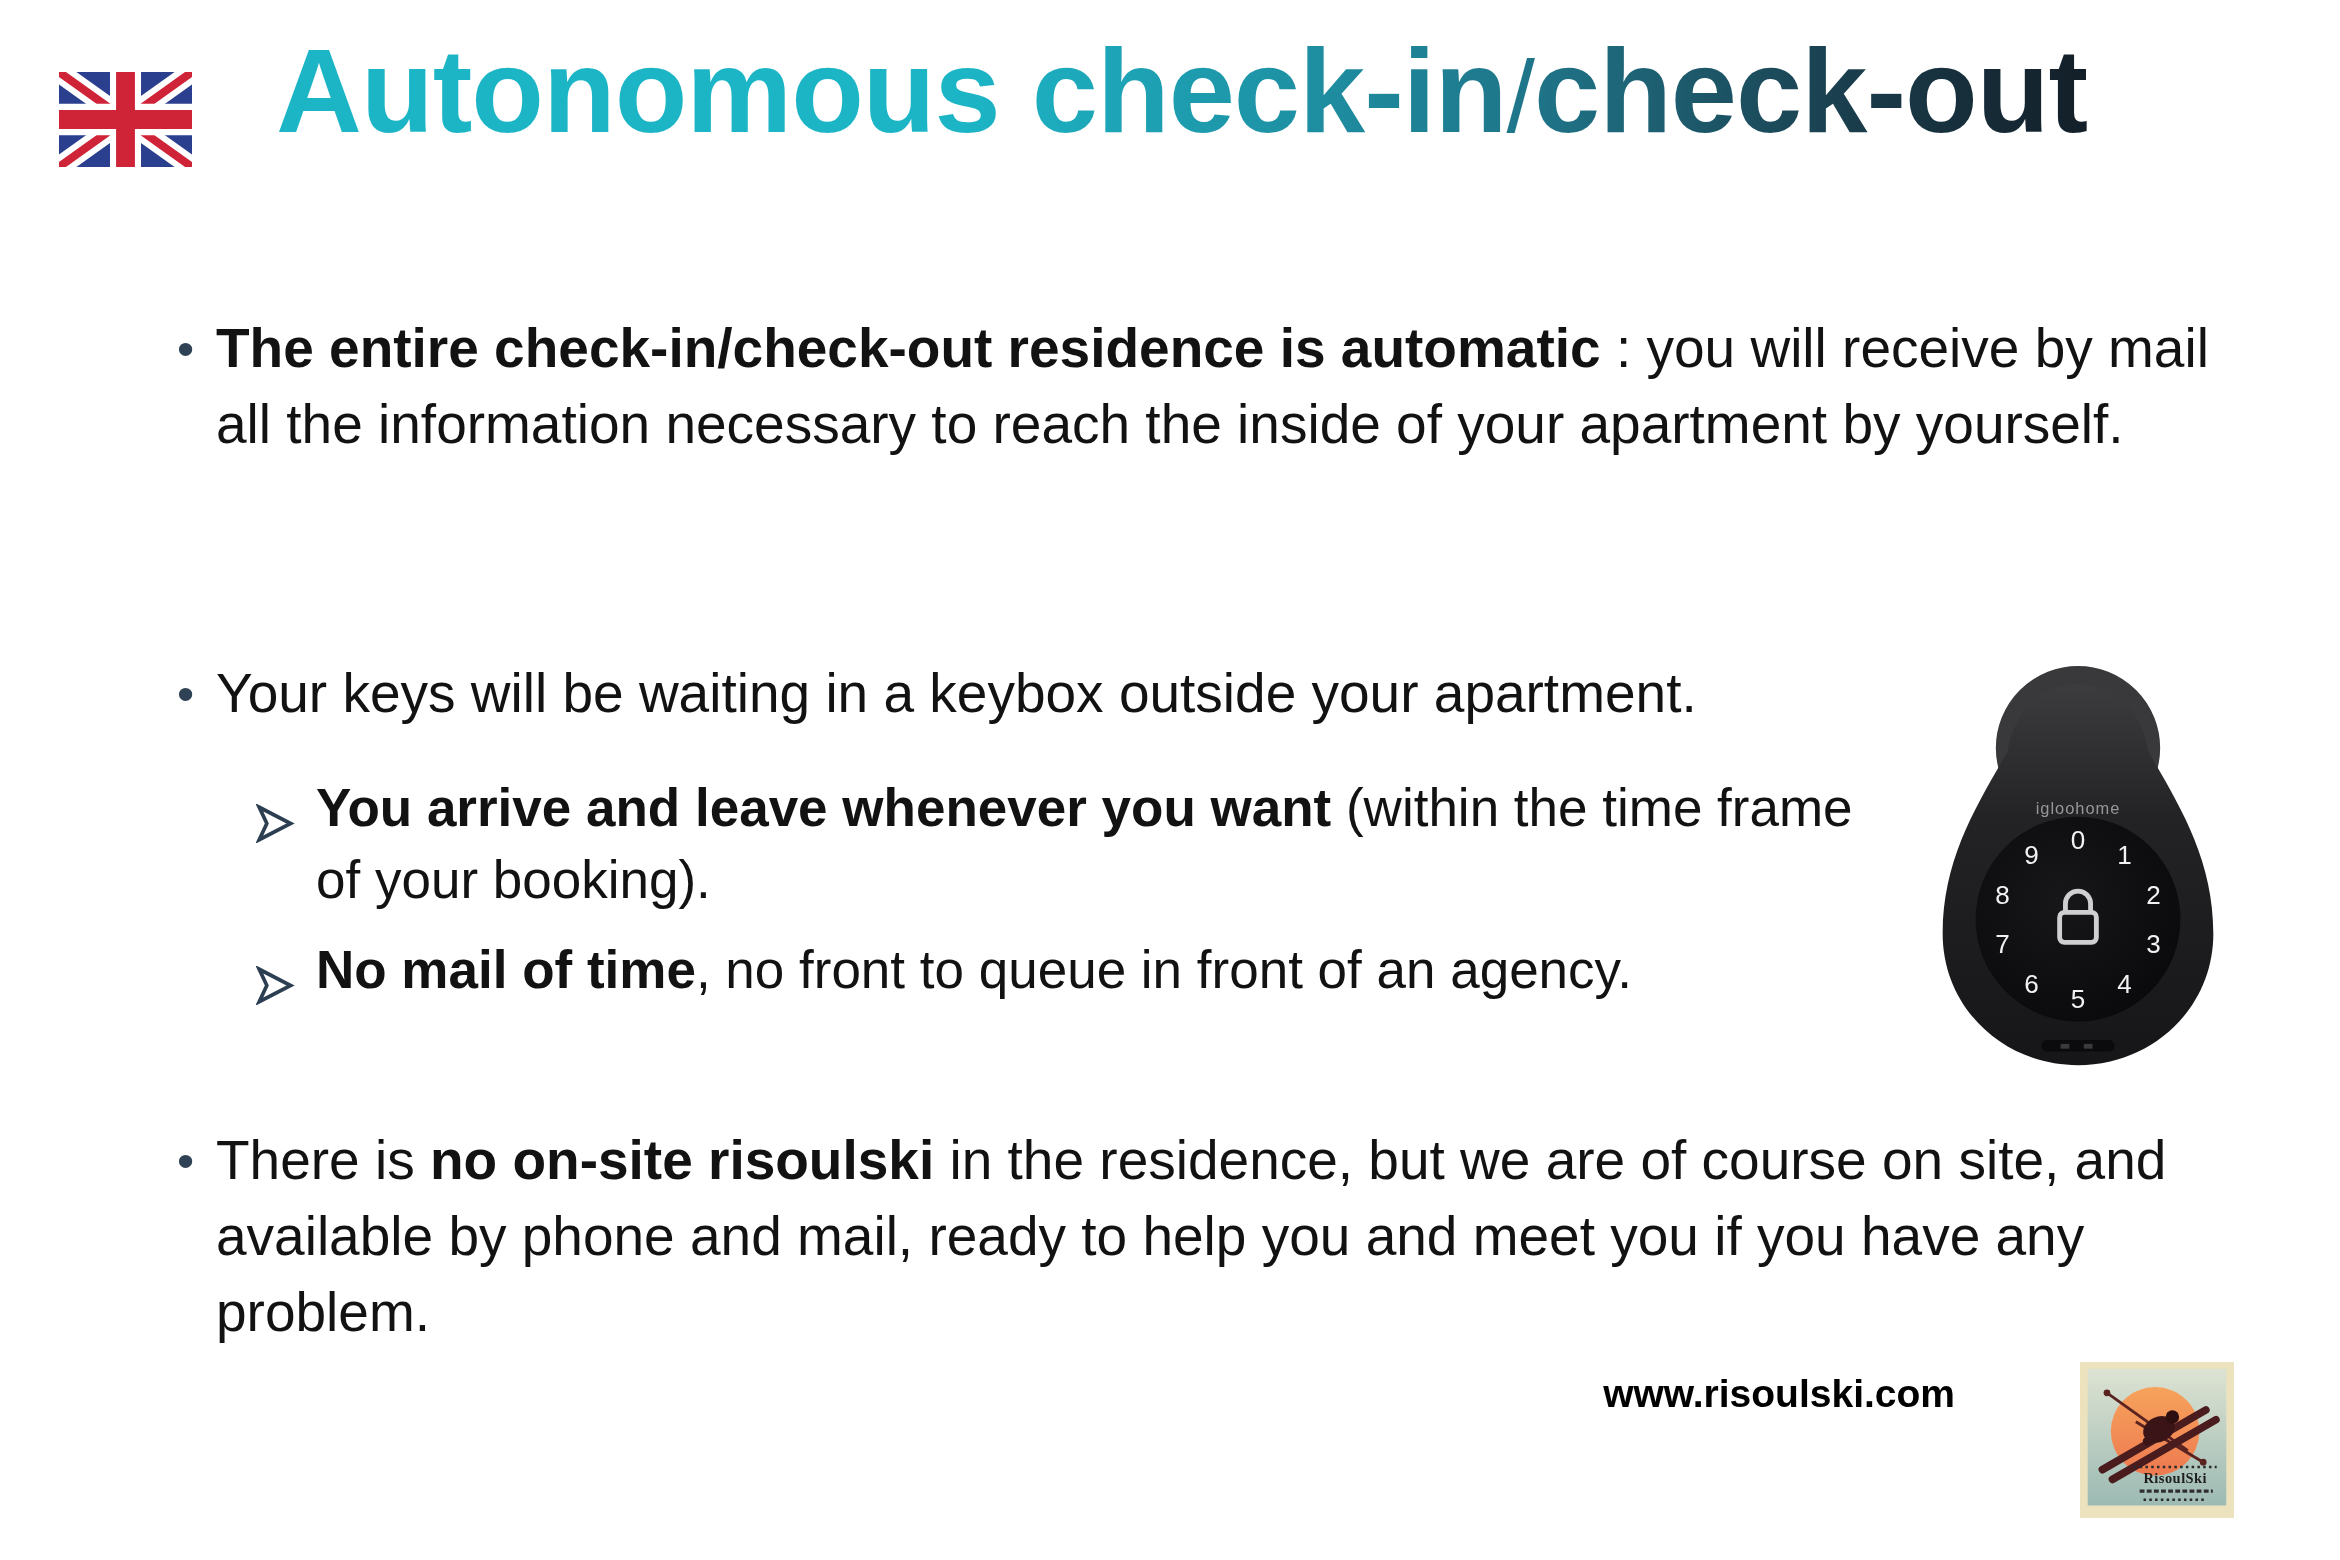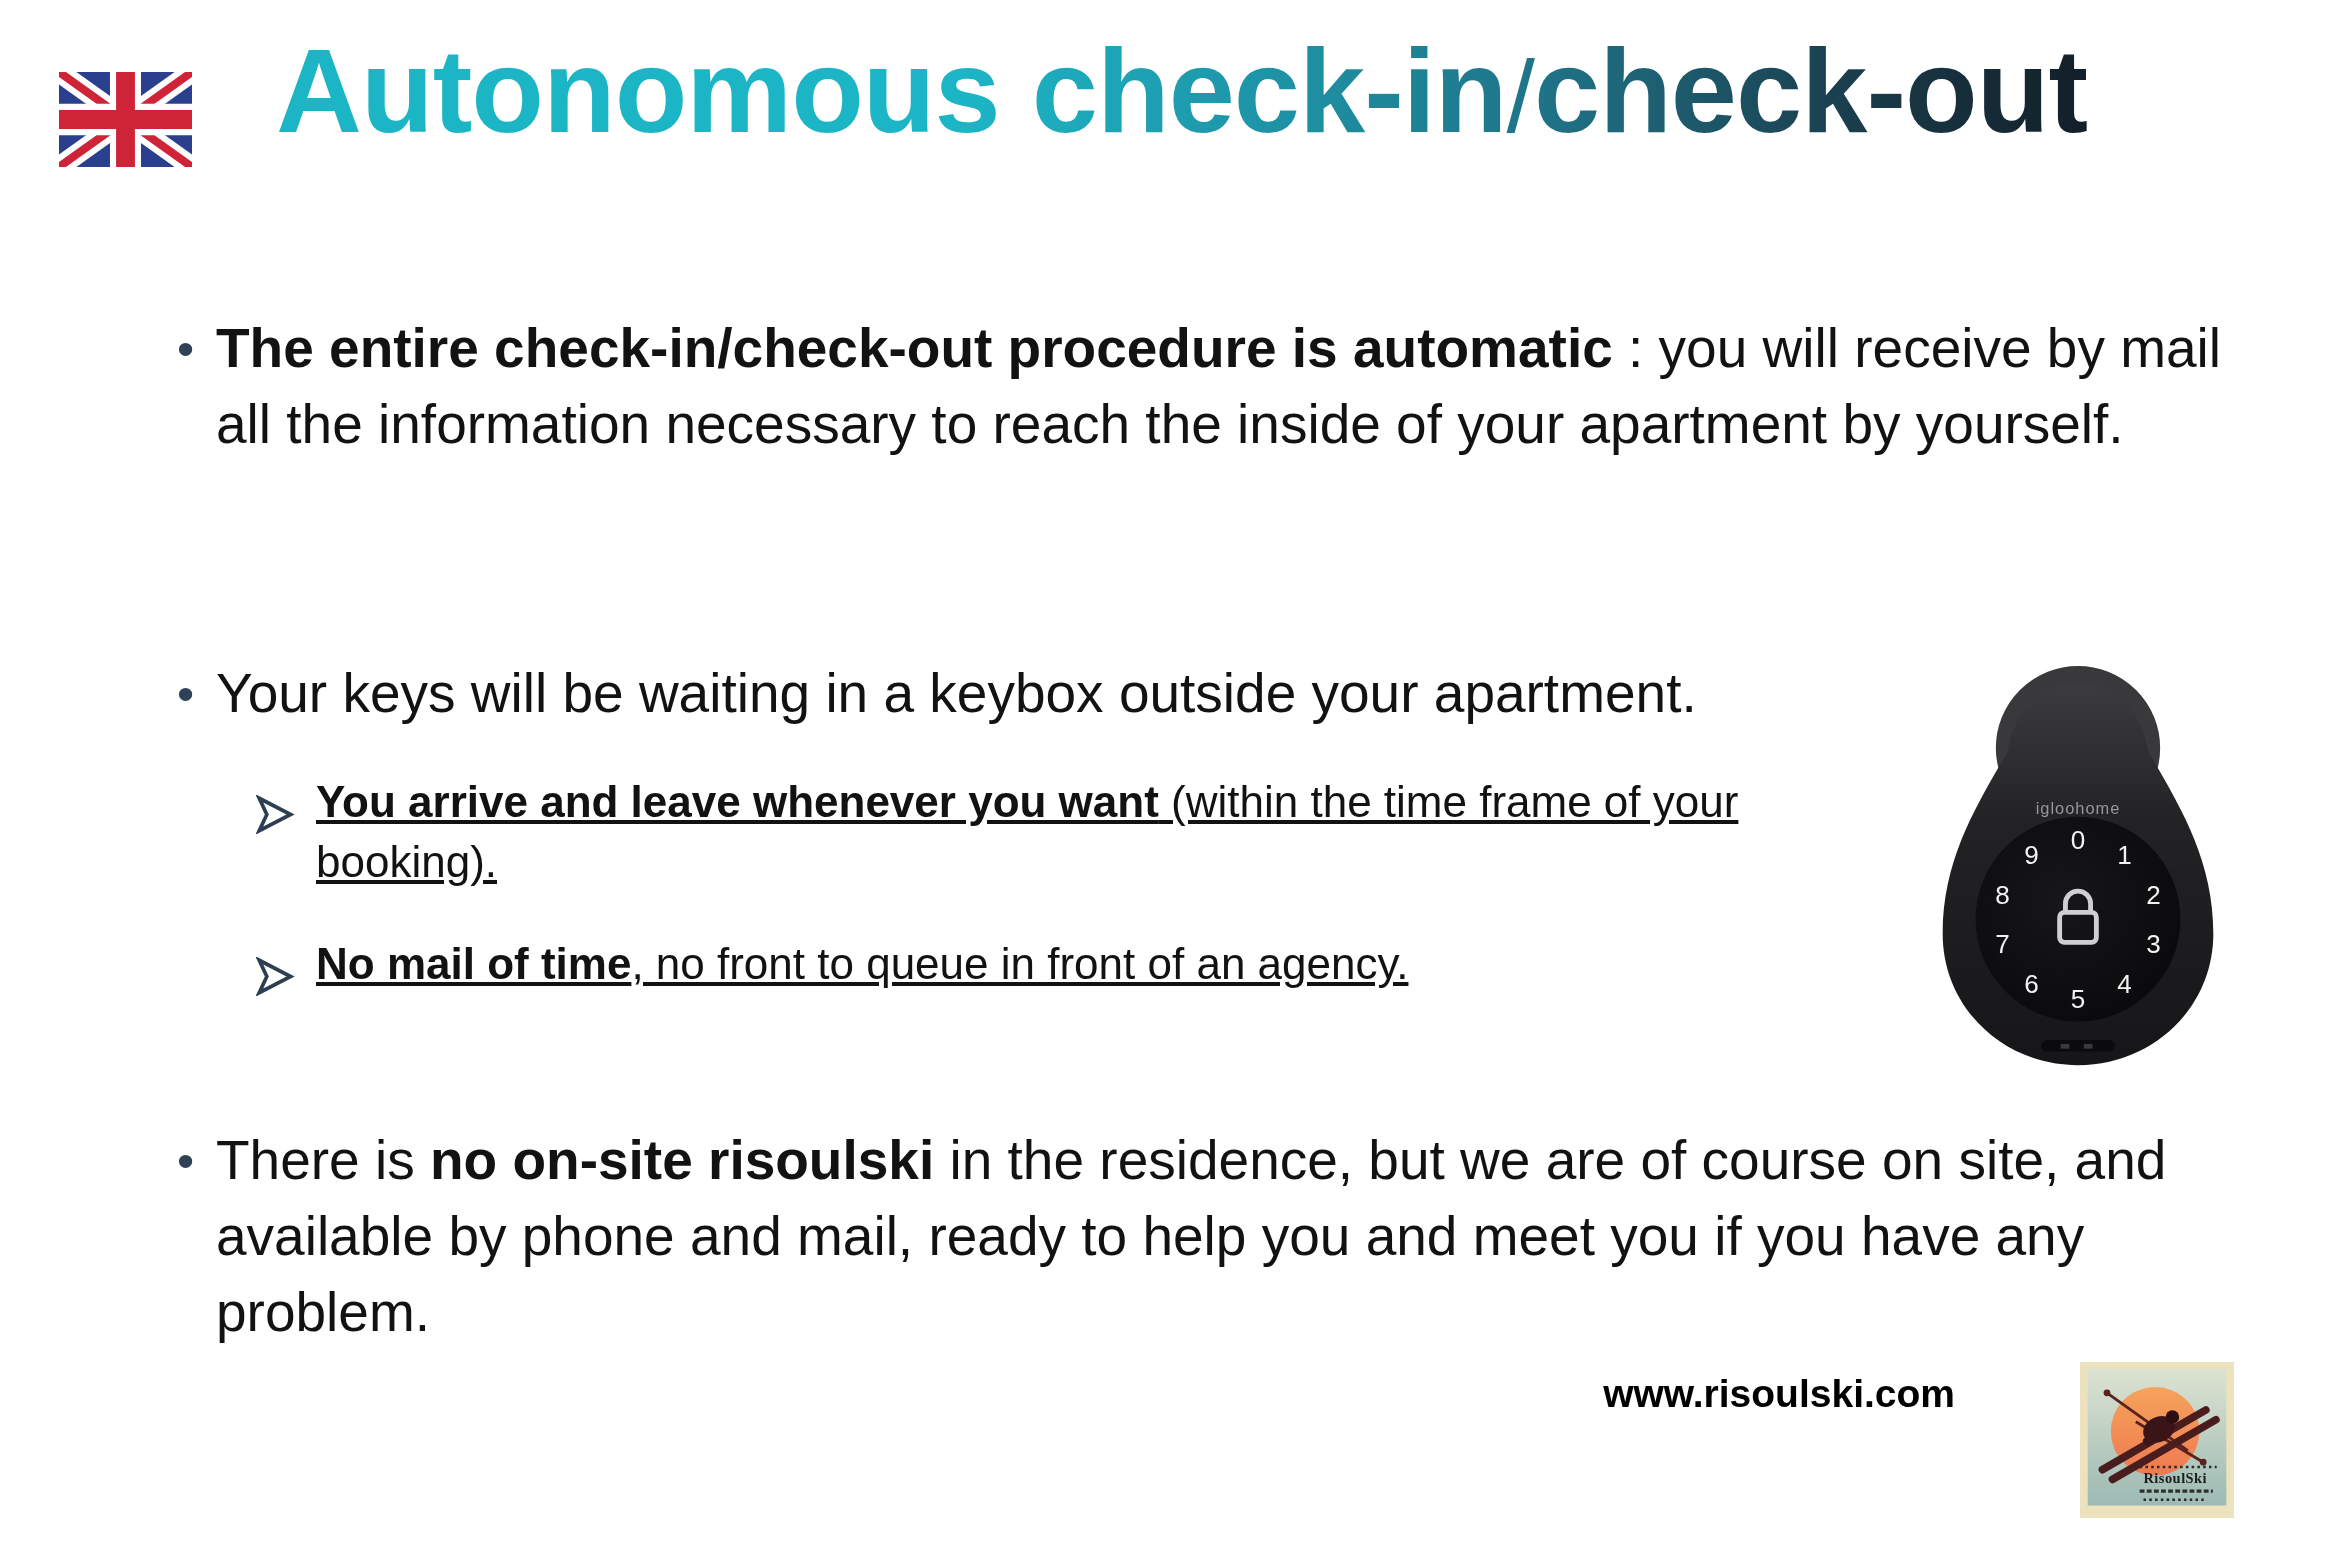--- a/index.html
+++ b/index.html
@@ -18,21 +18,21 @@
     font-size:119px;line-height:146px;font-weight:bold;letter-spacing:-1px;
     background:linear-gradient(90deg,#1cb5c6 0%,#1cb5c6 38%,#1e93a6 55%,#1f7387 70%,#1a3d4c 87%,#131e28 100%);
     -webkit-background-clip:text;background-clip:text;
     color:transparent;
     white-space:nowrap;
   }
   h1.title .slash{font-weight:normal;font-size:0.86em;}
   
   .bullet,.subbullet{position:absolute;display:flex;color:#121212;}
   .bullet{font-size:55px;line-height:76px;}
-  .subbullet{font-size:44px;line-height:60px;text-decoration:underline;}
+  .subbullet{font-size:53px;line-height:72px;}
   .dot{
     flex:none;width:39px;color:#2e4155;
     font-size:49px;line-height:76px;
   }
   .arrowcol{flex:none;width:60px;padding-top:16.6px;}
   .btext{flex:1;}
   .bold{font-weight:bold;}
   
   #b1{left:177px;top:310px;width:2058px;}
   #b2{left:177px;top:655px;width:2058px;}
@@ -59,21 +59,21 @@
     <path d="M0,0 L60,42 M60,0 L0,42" stroke="#ffffff" stroke-width="9"></path>
     <path d="M0,0 L60,42 M60,0 L0,42" stroke="#cf2438" stroke-width="3.6"></path>
     <path d="M30,0 V42 M0,21 H60" stroke="#ffffff" stroke-width="14"></path>
     <path d="M30,0 V42 M0,21 H60" stroke="#cf2438" stroke-width="8.5"></path>
   </svg>
 
   <h1 class="title"><span>Autonomous check-in</span><span class="slash">/</span><span>check-out</span></h1>
 
   <div class="bullet" id="b1">
     <span class="dot">•</span>
-    <div class="btext"><span></span><span class="bold">The entire check-in/check-out procedure is automatic</span><span> : you will receive by mail all the information necessary to reach the inside of your apartment by yourself.</span></div>
+    <div class="btext"><span></span><span class="bold">The entire check-in/check-out residence is automatic</span><span> : you will receive by mail all the information necessary to reach the inside of your apartment by yourself.</span></div>
   </div>
 
   <div class="bullet" id="b2">
     <span class="dot">•</span>
     <div class="btext"><span></span><span class="bold"></span><span>Your keys will be waiting in a keybox outside your apartment.</span></div>
   </div>
 
   <div class="subbullet" id="sub1">
     <span class="arrowcol">
       <svg width="39" height="39" viewBox="0 0 36 36">

